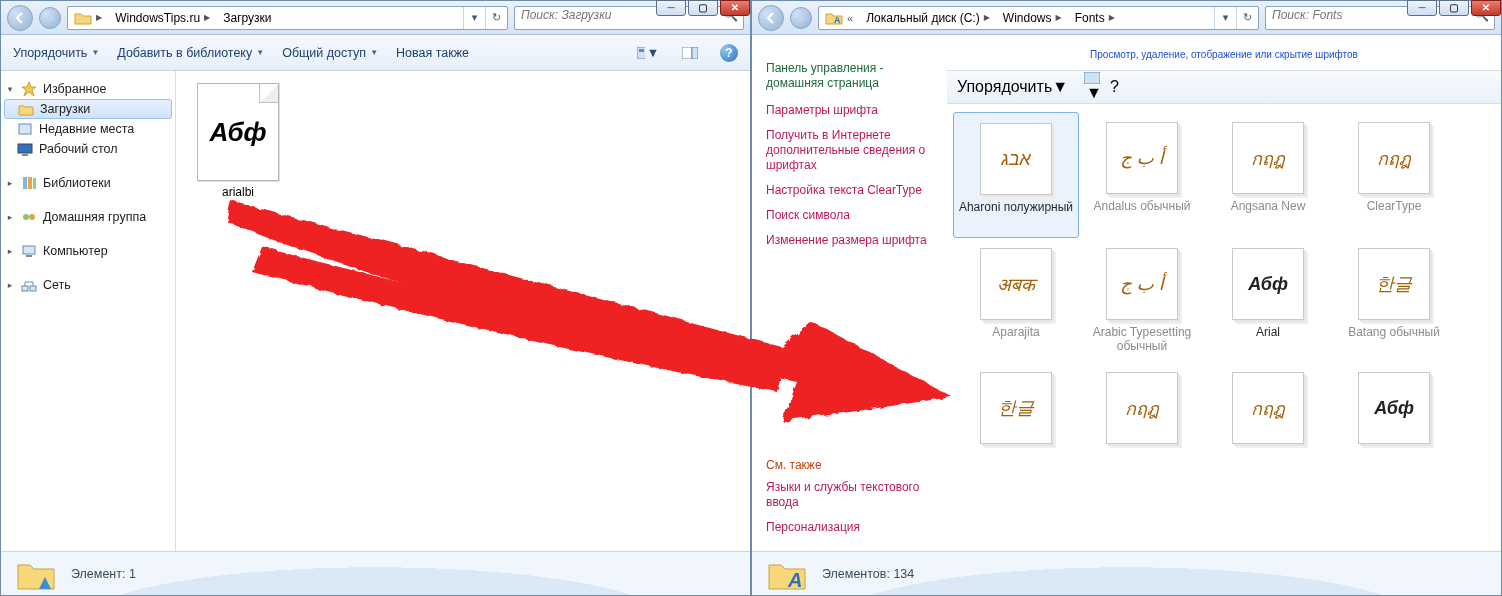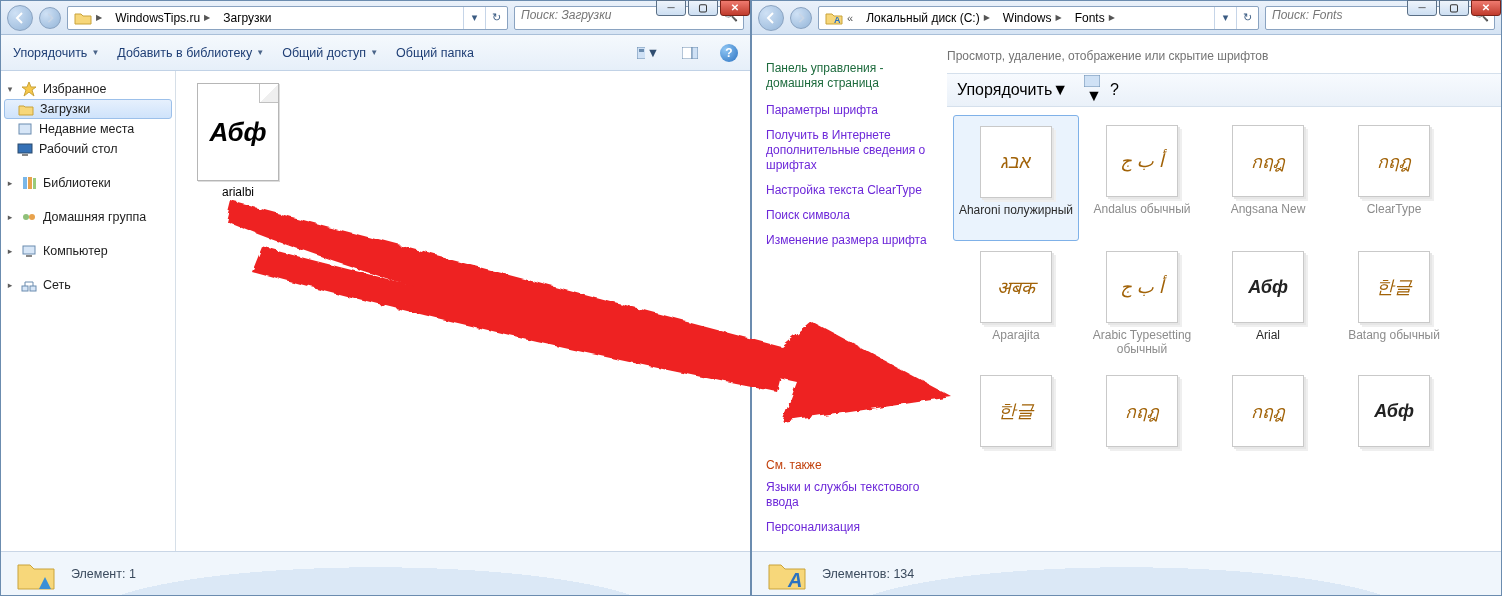--- a/index.html
+++ b/index.html
@@ -50,26 +50,26 @@
   .navitem .ic{width:16px;height:16px;display:inline-block;}
   .content{flex:1;overflow:auto;padding:12px;position:relative;}
 
   .file-tile{width:100px;text-align:center;font-size:12px;}
   .file-thumb{width:82px;height:98px;margin:0 auto 4px;border:1px solid #b6b6b6;background:#fff;position:relative;box-shadow:1px 1px 0 #ddd;}
   .file-thumb::before{content:"";position:absolute;top:0;right:0;width:18px;height:18px;background:linear-gradient(135deg,#fff 0 50%,#d0d0d0 50% 52%,#efefef 52%);border-left:1px solid #c0c0c0;border-bottom:1px solid #c0c0c0;}
   .file-thumb .glyph{position:absolute;inset:0;display:flex;align-items:center;justify-content:center;font-size:26px;font-weight:bold;font-style:italic;}
 
   
   .cpane{width:195px;padding:26px 12px 6px 14px;font-size:12px;color:#104a9e;}
-  .cpane a{display:block;color:#6d28d9;text-decoration:none;margin-bottom:10px;line-height:1.25;cursor:pointer;}
+  .cpane a{display:block;color:#be185d;text-decoration:none;margin-bottom:10px;line-height:1.25;cursor:pointer;}
   .cpane .hdr{color:#1d6b3d;margin-bottom:12px;}
   .cpane .footer{color:#c2410c;margin-top:auto;}
 
   .right-main{flex:1;display:flex;flex-direction:column;min-height:0;}
-  .heading{padding:14px 0 10px;color:#737373;font-size:12px;}
+  .heading{padding:14px 0 10px;text-align:center;color:#1d4ed8;font-size:10px;}
   .inner-toolbar{height:34px;display:flex;align-items:center;gap:8px;padding:0 10px;border-top:1px solid #d5e0ec;border-bottom:1px solid #d5e0ec;background:linear-gradient(#f7fafe,#eaf1f9);}
   .fonts-grid{flex:1;overflow:hidden;padding:8px 6px;}
   .fonts-grid .row{display:flex;}
   .font-tile{width:126px;text-align:center;font-size:12px;padding:4px 2px 8px;position:relative;}
   .font-tile.sel{border:1px solid #7fb1e8;background:#eaf3fd;border-radius:3px;}
   .font-thumb{width:72px;height:72px;margin:6px auto 6px;border:1px solid #c9c9c9;background:#fff;position:relative;box-shadow:2px 2px 0 #e6e6e6, 4px 4px 0 #efefef;}
   .font-thumb .fg{position:absolute;inset:0;display:flex;align-items:center;justify-content:center;color:#a16207;font-size:18px;font-style:italic;}
   .font-thumb.bold .fg{color:#222;font-weight:bold;}
   .font-tile .lbl{color:#2a2a2a;line-height:1.15;min-height:28px;}
   .font-tile .lbl.dim{color:#8c8c8c;}
@@ -140,21 +140,21 @@
       </div>
     <div class="tbitem">
         <span>Добавить в библиотеку</span>
         <span class="dd">▼</span>
       </div>
     <div class="tbitem">
         <span>Общий доступ</span>
         <span class="dd">▼</span>
       </div>
     <div class="tbitem">
-        <span>Общий папка</span>
+        <span>Новая также</span>
       </div>
     <div class="spacer"></div>
     <div class="icobtn">
         <svg width="16" height="12">
           <rect x="0" y="0" width="16" height="12" fill="#cfe1f5" stroke="#6b8caf"></rect>
           <rect x="2" y="2" width="5" height="3" fill="#6b8caf"></rect>
           <rect x="9" y="2" width="5" height="3" fill="#6b8caf"></rect>
         </svg>
         <span class="dd" style="margin-left:2px">▼</span>
       </div>

